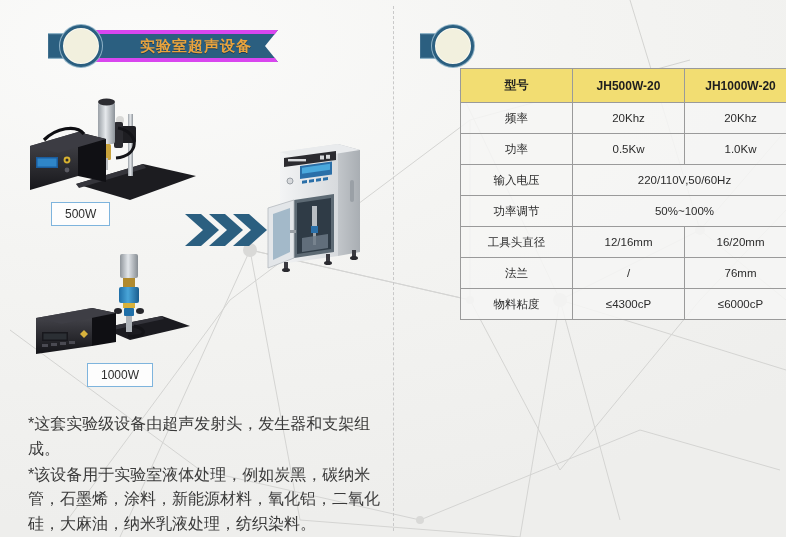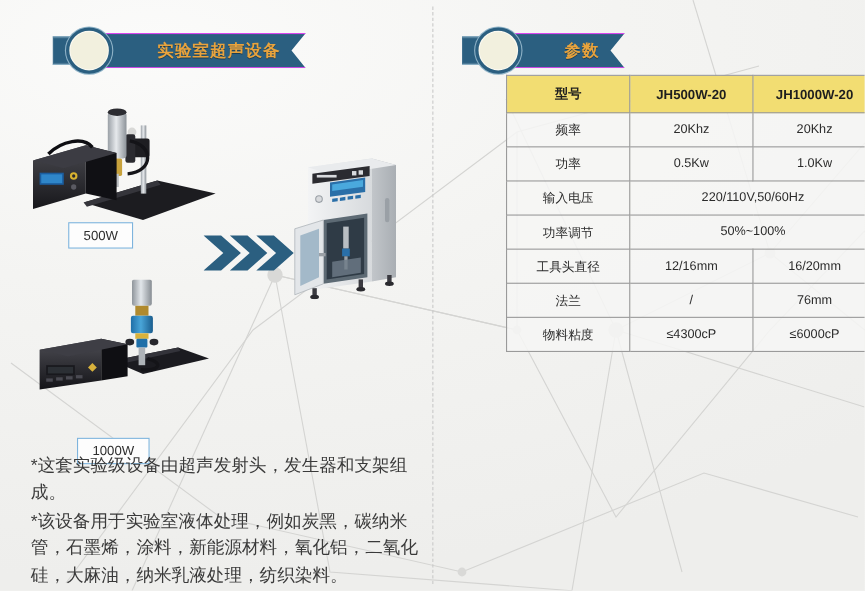--- a/index.html
+++ b/index.html
@@ -49,21 +49,21 @@
     background: #2b5f80;
     border-top: 1px solid #8fb3c7;
     border-bottom: 1px solid #8fb3c7;
     box-shadow: inset 0 0 0 1px rgba(255,255,255,.10);
   }
   .ribbon .bar {
     position: absolute;
     left: 30px; top: 6px;
     height: 32px;
     background: #2b5f80;
-    border: 1px solid #d946ef;
+    border: 4px solid #d946ef;
     display: flex;
     align-items: center;
     justify-content: flex-end;
     padding-right: 22px;
     clip-path: polygon(0 0, 100% 0, calc(100% - 13px) 50%, 100% 100%, 0 100%);
   }
   .ribbon .bar-text {
     color: #e8a33d;
     font-weight: bold;
     font-size: 15px;
@@ -92,22 +92,22 @@
     position: absolute;
     border: 1px solid #7eb4dd;
     background: #fdfdfd;
     color: #2e2e2e;
     font-size: 12px;
     padding: 4px 13px;
     text-align: center;
     white-space: nowrap;
     z-index: 6;
   }
-  #cap-500  { left: 62px;  top: 202px; }
-  #cap-1000 { left: 70px;  top: 363px; margin-top: 35px; }
+  #cap-500  { left: 51px;  top: 202px; }
+  #cap-1000 { left: 87px;  top: 363px; }
   #cap-box  { left: 266px; top: 277px; }
 
   
   .arrows { position: absolute; left: 185px; top: 212px; z-index: 4; }
 
   
   .dev { position: absolute; z-index: 3; }
 
   
   .ptable {
@@ -188,23 +188,20 @@
 <div class="ribbon" id="ribbon-left">
   <div class="tail-left"></div>
   <div class="bar">
     <span class="bar-text">实验室超声设备</span>
   </div>
   <div class="medallion"></div>
 </div>
 
 <div class="ribbon" id="ribbon-right">
   <div class="tail-left"></div>
-  <div class="bar">
-    <span class="bar-text">参数</span>
-  </div>
   <div class="medallion"></div>
 </div>
 
 <div class="photo-area">
 
   <svg class="dev" style="left:18px; top:92px;" width="185" height="115" viewBox="0 0 185 115">
     <defs>
       <linearGradient id="gBlk1" x1="0" y1="0" x2="0" y2="1">
         <stop offset="0%" stop-color="#4a4a50"></stop>
           <stop offset="100%" stop-color="#17171b"></stop>

